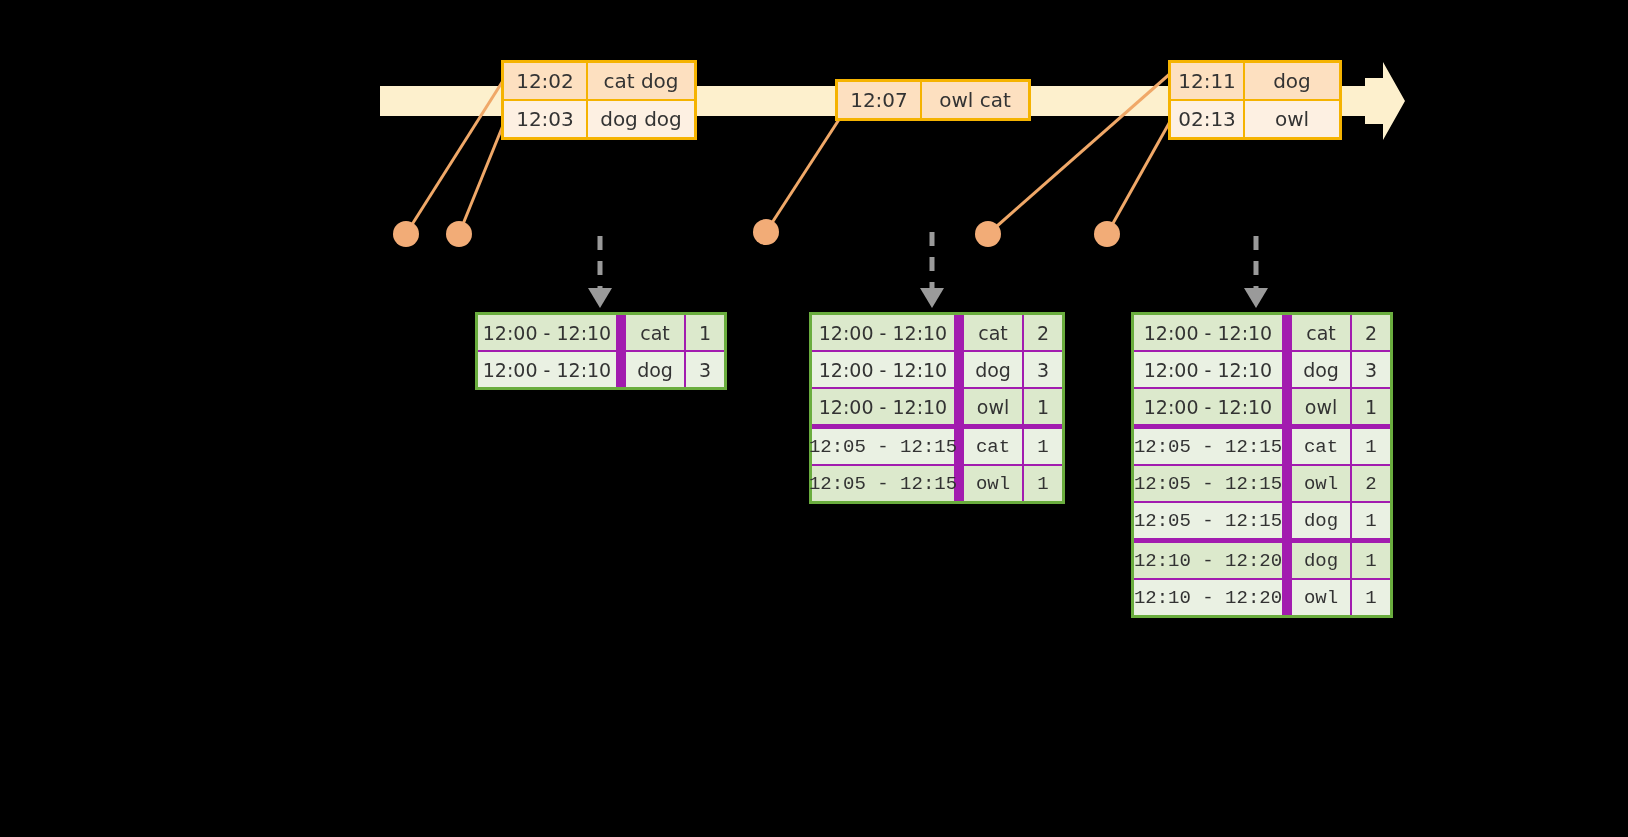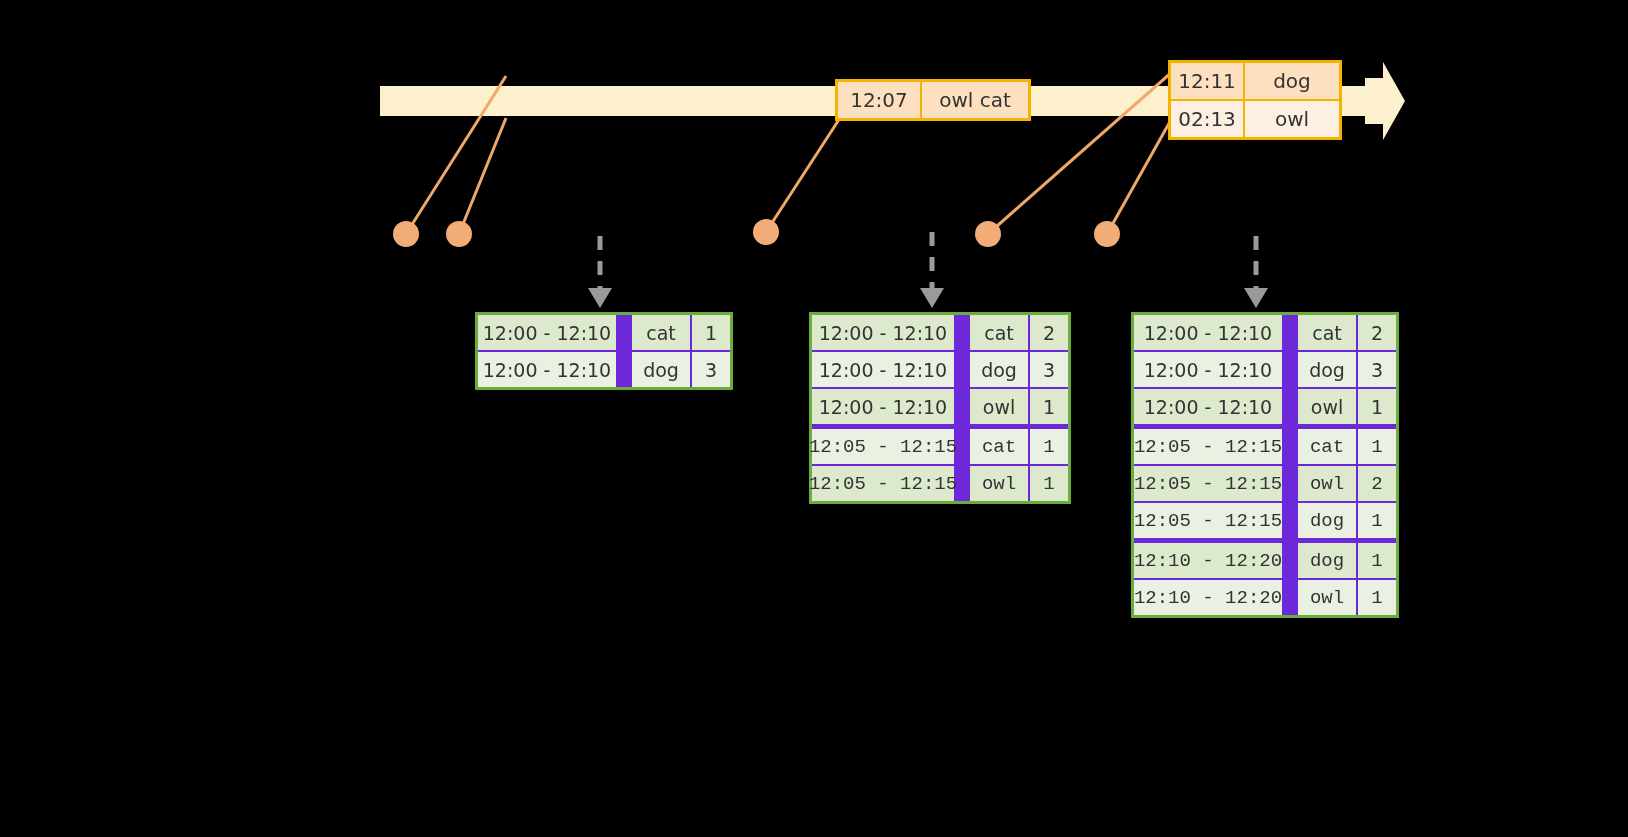--- a/index.html
+++ b/index.html
@@ -48,33 +48,33 @@
   #evt-group-3 .evt-time{width:74px;}
 
   
   #connectors{position:absolute;left:0;top:0;width:1628px;height:837px;pointer-events:none;}
 
   
   .result-table{
     position:absolute;
     border:3px solid #6aad3e;
     box-sizing:border-box;
-    background:#6d28d9;
+    background:#a21caf;
     display:flex;flex-direction:column;
     gap:2px;
   }
   .rt-group{display:flex;flex-direction:column;gap:2px;}
   .rt-group + .rt-group{margin-top:3px;font-family:Liberation Mono, monospace;}
   .rt-row{display:flex;height:35px;}
   .rt-cell{
     display:flex;align-items:center;justify-content:center;
     font-size:19px;color:#333;box-sizing:border-box;white-space:nowrap;
   }
   .rt-win{flex:0 0 auto;}
-  .rt-key{flex:0 0 auto;margin-left:16px;}
+  .rt-key{flex:0 0 auto;margin-left:10px;}
   .rt-cnt{flex:0 0 auto;margin-left:2px;}
   .rt-even{background:#dce9cc;}
   .rt-odd{background:#eaf1e3;}
 
   #table-1{left:475px;top:312px;}
   #table-1 .rt-win{width:138px;}
   #table-1 .rt-key{width:58px;}
   #table-1 .rt-cnt{width:38px;}
 
   #table-2{left:809px;top:312px;}
@@ -109,20 +109,30 @@
       <line x1="1172" y1="118" x2="1107" y2="234" stroke="#f0a868" stroke-width="3"></line>
       <circle cx="1107" cy="234" r="13" fill="#f2ac77"></circle>
       <line x1="600" y1="236" x2="600" y2="290" stroke="#9a9a9a" stroke-width="5" stroke-dasharray="14 11"></line>
       <polygon points="588,288 612,288 600,308" fill="#9a9a9a"></polygon>
       <line x1="932" y1="232" x2="932" y2="290" stroke="#9a9a9a" stroke-width="5" stroke-dasharray="14 11"></line>
       <polygon points="920,288 944,288 932,308" fill="#9a9a9a"></polygon>
       <line x1="1256" y1="236" x2="1256" y2="290" stroke="#9a9a9a" stroke-width="5" stroke-dasharray="14 11"></line>
       <polygon points="1244,288 1268,288 1256,308" fill="#9a9a9a"></polygon>
     </svg>
 
+  <div class="evt-box" id="evt-group-1">
+    <div class="evt-row">
+      <div class="evt-cell evt-time shade-dark">12:02</div>
+      <div class="evt-cell shade-dark" style="flex:1">cat dog</div>
+    </div>
+    <div class="evt-row">
+      <div class="evt-cell evt-time shade-light">12:03</div>
+      <div class="evt-cell shade-light" style="flex:1">dog dog</div>
+    </div>
+  </div>
 
   <div class="evt-box" id="evt-group-2">
     <div class="evt-row">
       <div class="evt-cell evt-time shade-dark">12:07</div>
       <div class="evt-cell shade-dark" style="flex:1">owl cat</div>
     </div>
   </div>
 
   <div class="evt-box" id="evt-group-3">
     <div class="evt-row">

